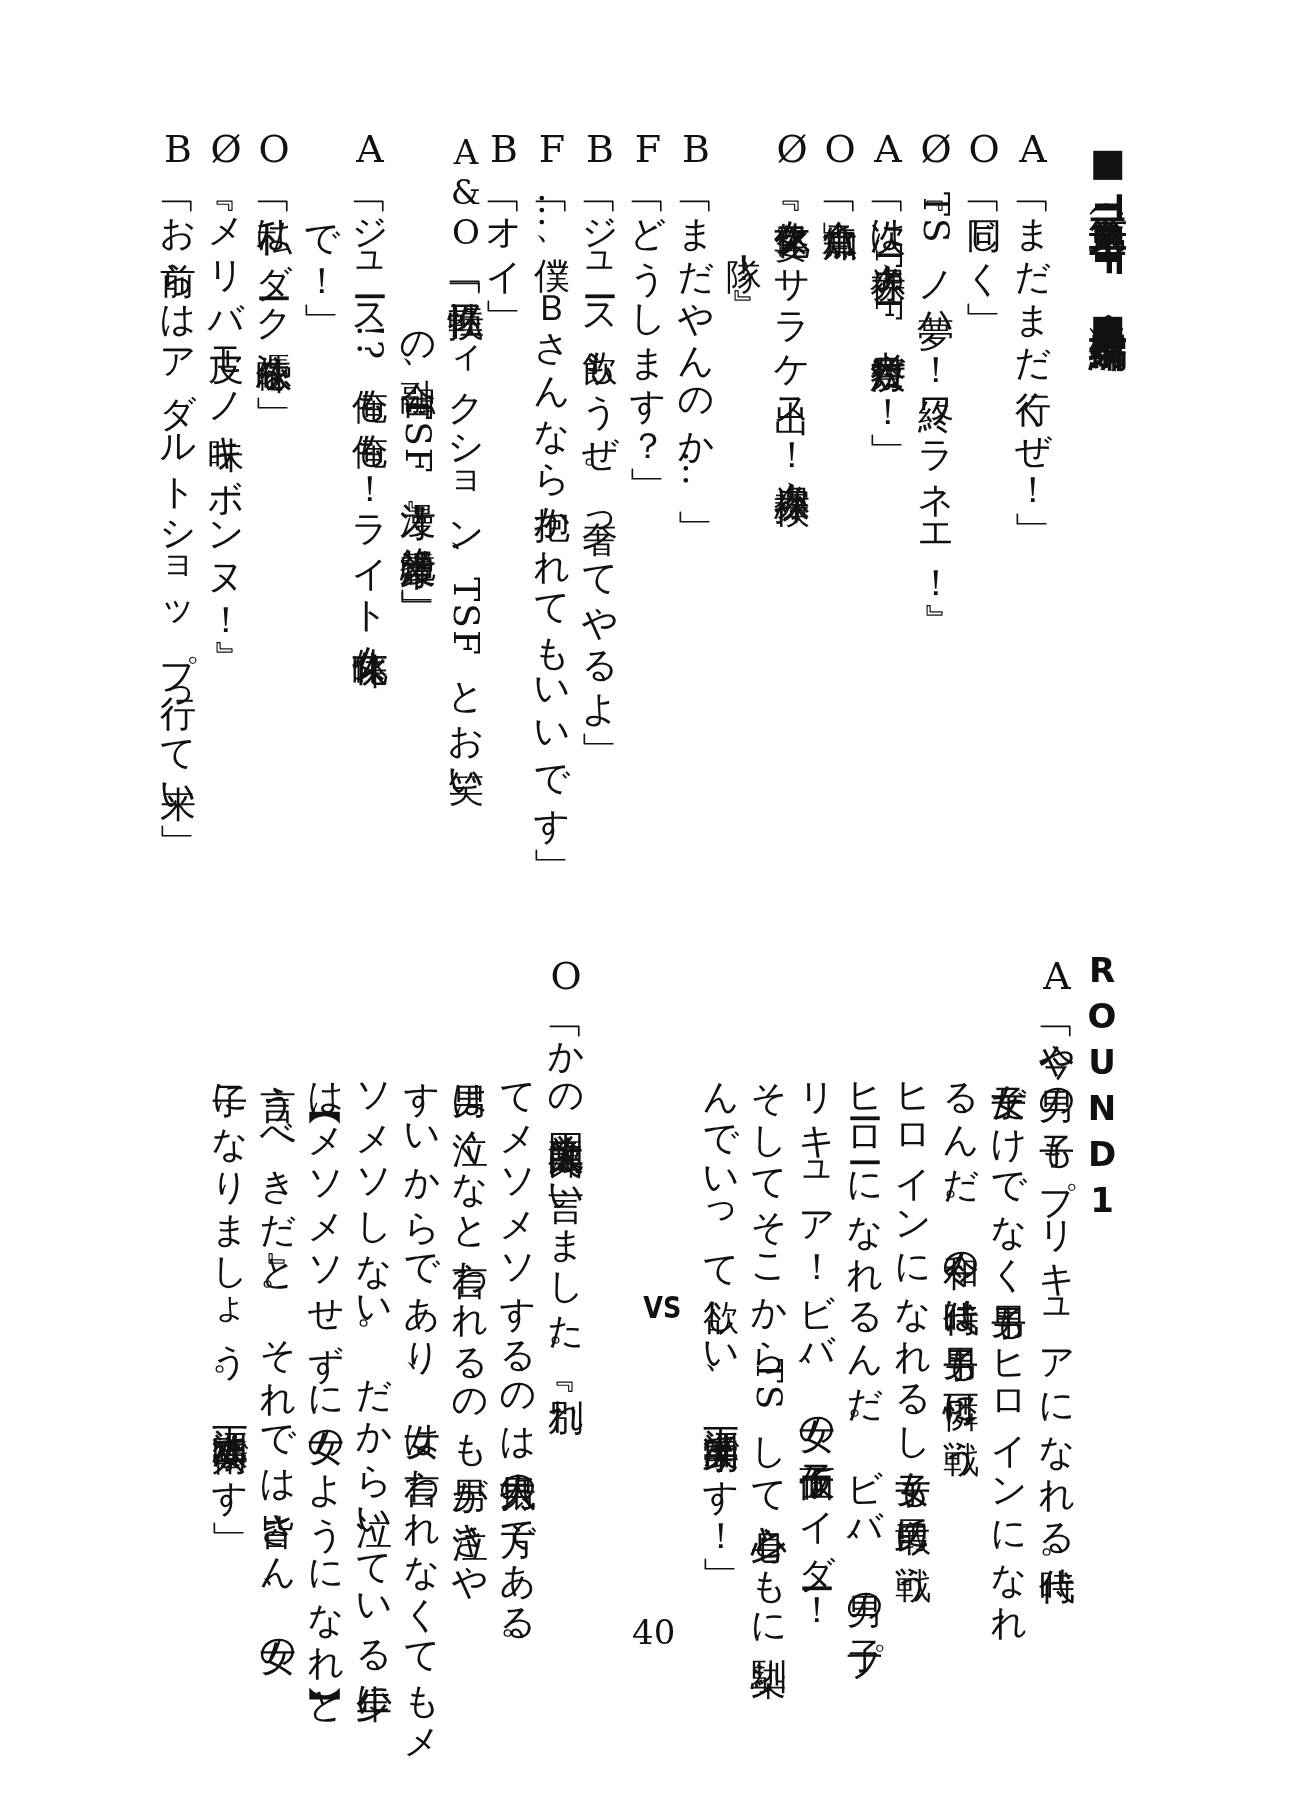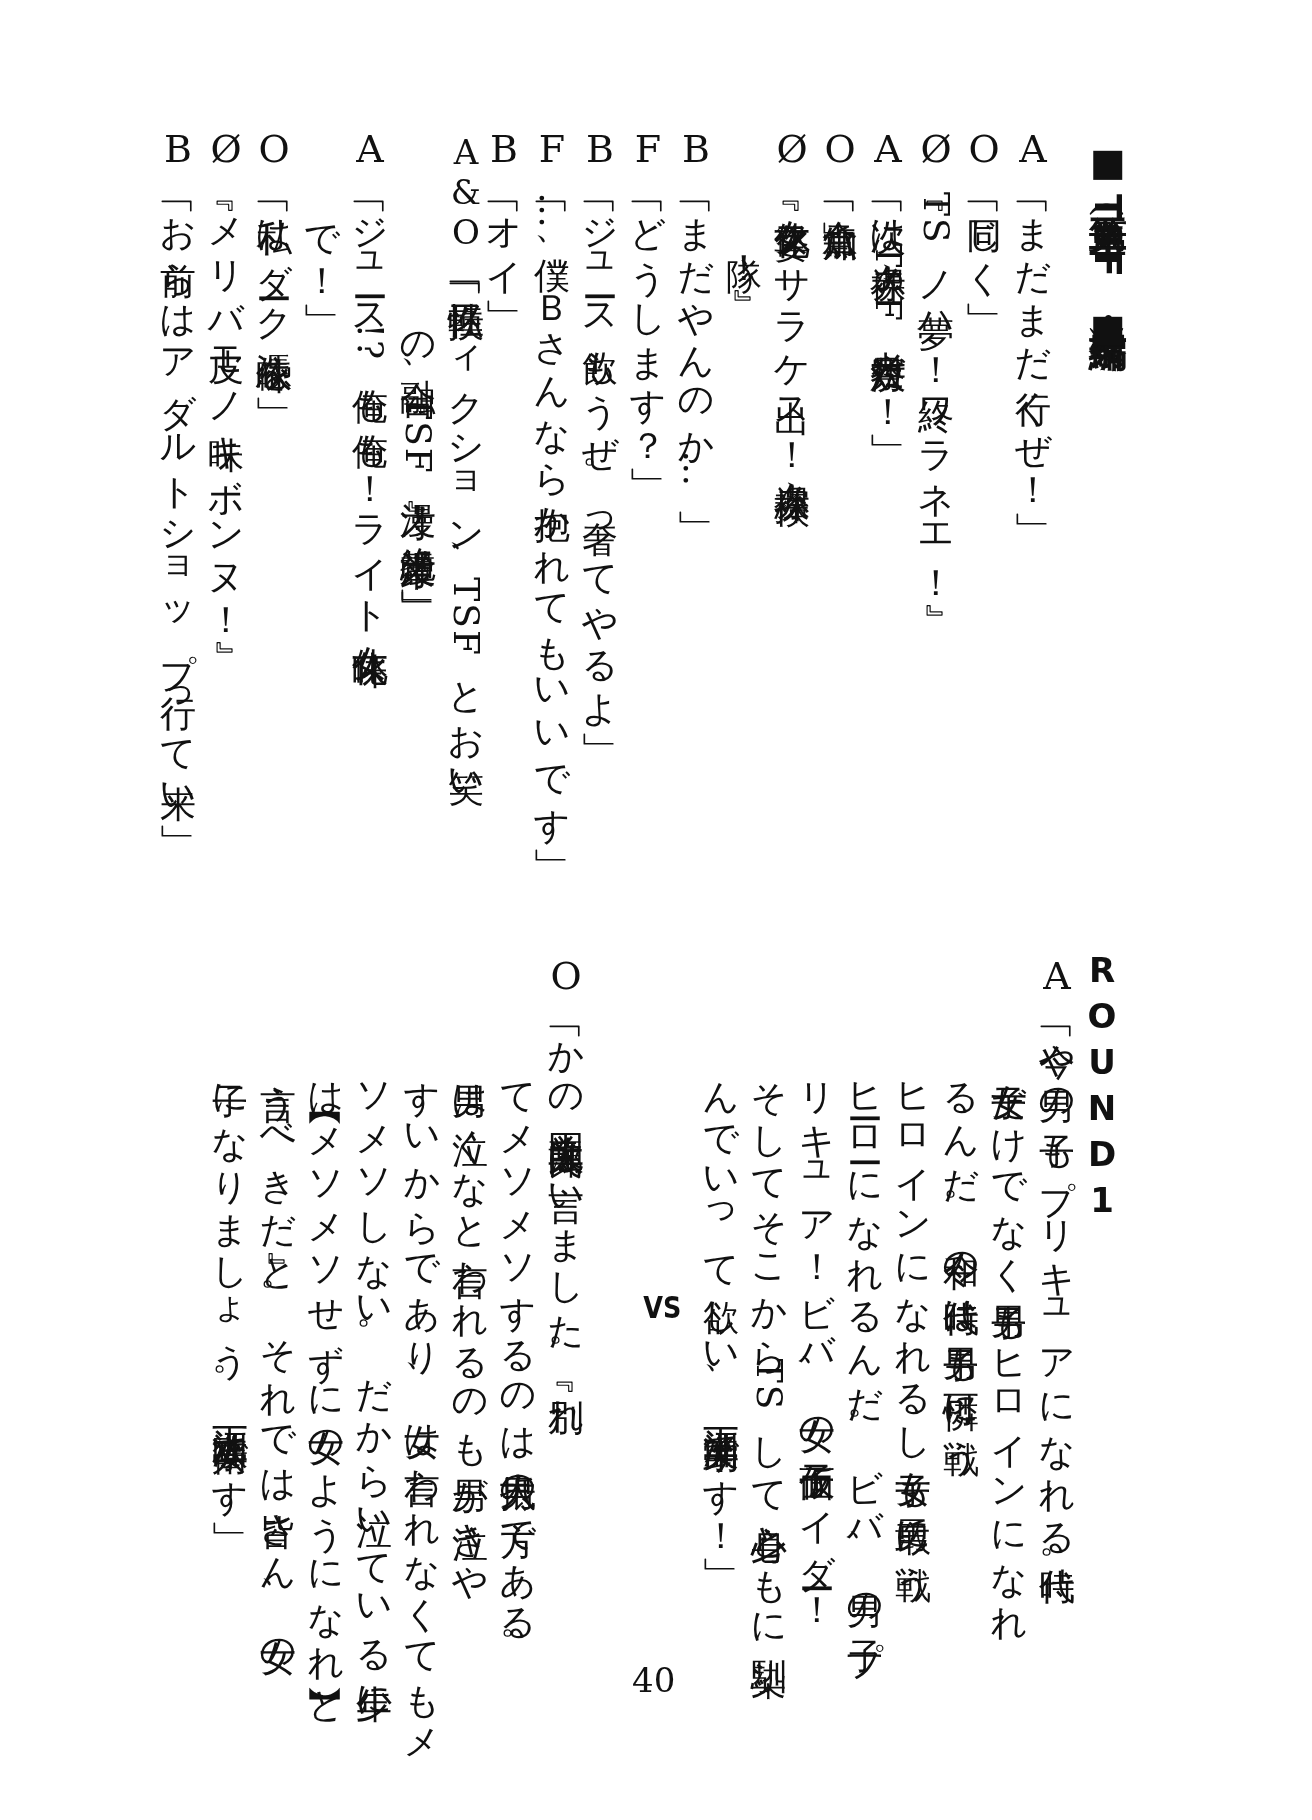--- a/index.html
+++ b/index.html
@@ -95,13 +95,13 @@
   <div class="col" style="left:545px; top:1015px;">「かの上岡龍太郎氏は言いました。『別れ</div>
   <div class="col" style="left:497px; top:1057px;">てメソメソするのは大抵男の方である。</div>
   <div class="col" style="left:449px; top:1057px;">男は泣くなと言われるのも男が泣きや</div>
   <div class="col" style="left:401px; top:1057px;">すいからであり、女は言われなくてもメ</div>
   <div class="col" style="left:353px; top:1057px;">ソメソしない。だから泣いている少年に</div>
   <div class="col" style="left:305px; top:1057px;">は【メソメソせずに女のようになれ】と</div>
   <div class="col" style="left:257px; top:1057px;">言うべきだ』と。それでは皆さん、女の</div>
   <div class="col" style="left:209px; top:1057px;">子になりましょう。丁江洲亭欧兵衛です」</div>
 </div>
 
-<div class="pageno" style="left:632px; top:1660px;">40</div>
+<div class="pageno" style="left:632px; top:1612px;">40</div>
 
 </body></html>

